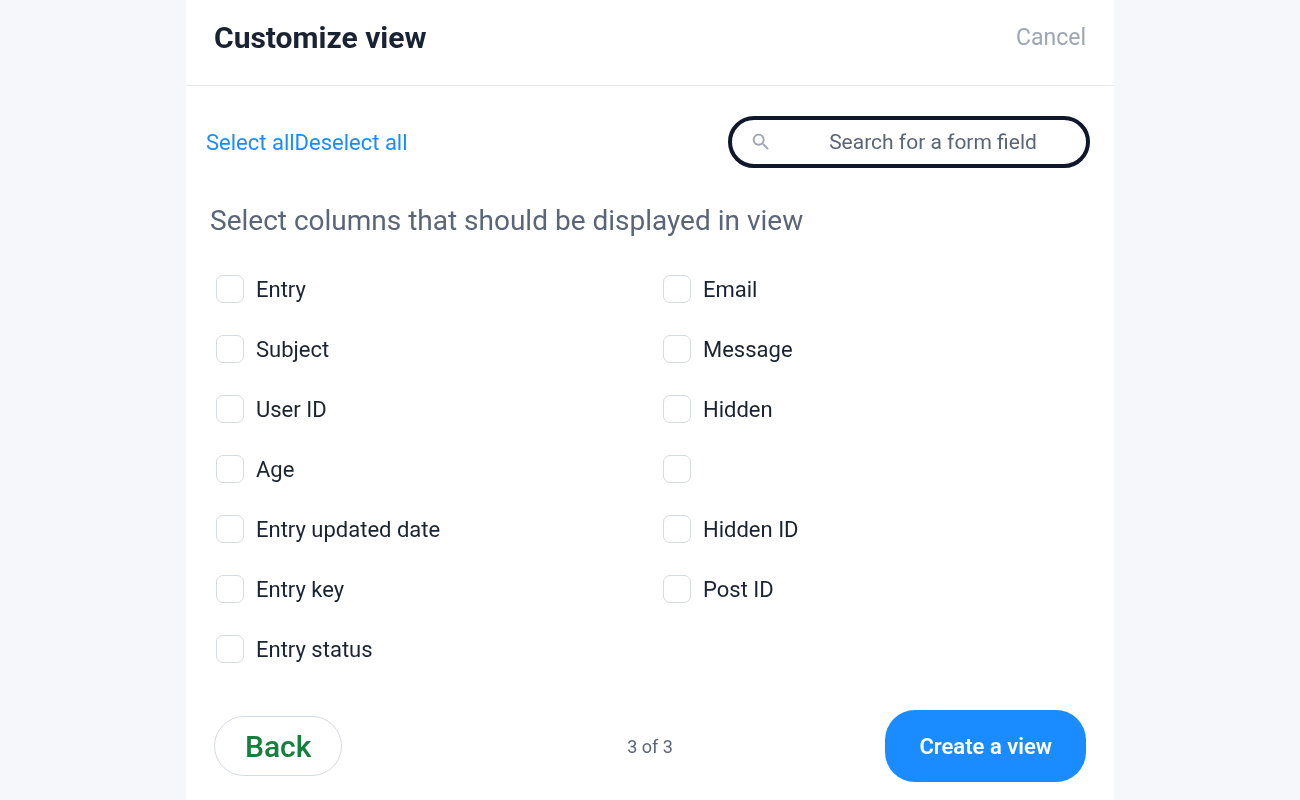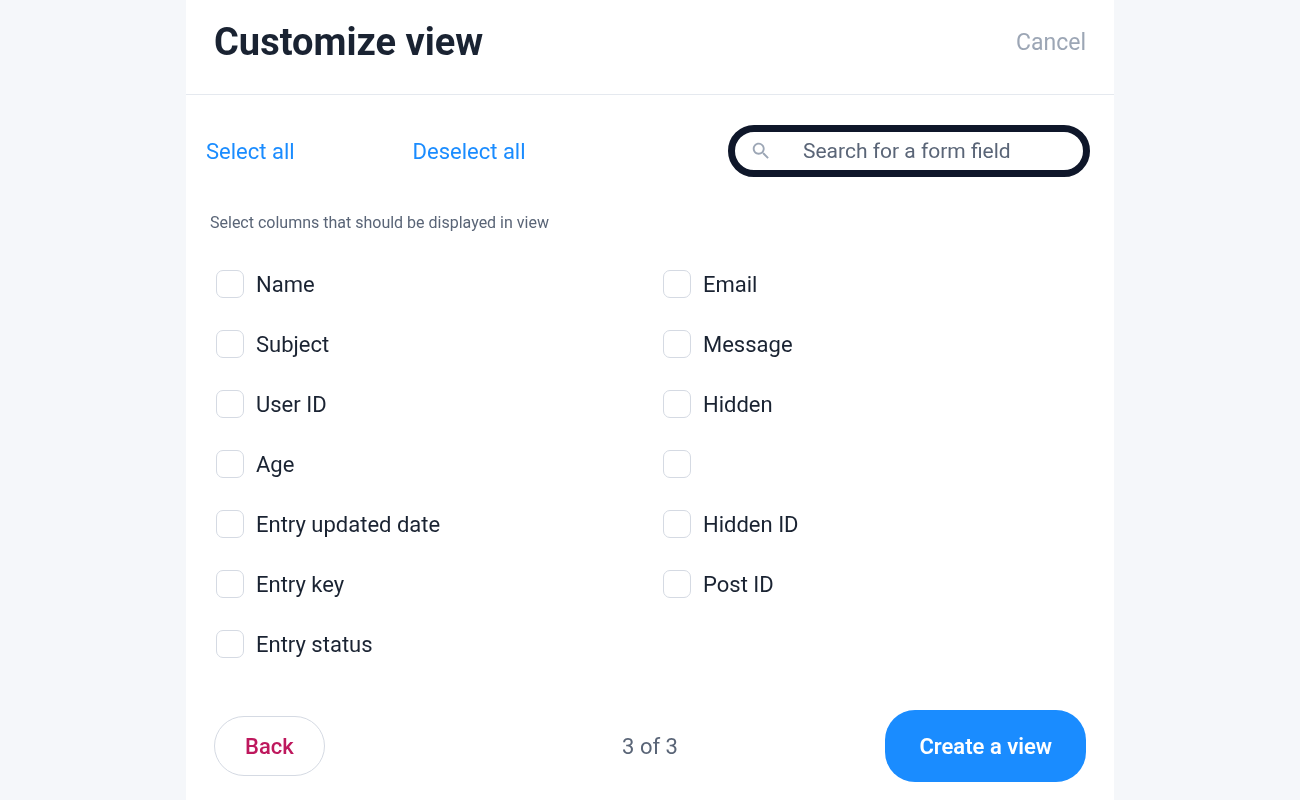--- a/index.html
+++ b/index.html
@@ -26,21 +26,21 @@
     
     .modal-header {
       display: flex;
       justify-content: space-between;
       align-items: center;
       padding: 20px 28px 30px 28px;
       border-bottom: 1px solid #e5e9ef;
     }
     
     .modal-title {
-      font-size: 38px;
+      font-size: 30px;
       font-weight: 700;
       color: #1a2332;
     }
     
     .cancel-link {
       font-size: 23px;
       color: #9ca6b5;
       cursor: pointer;
     }
     
@@ -62,21 +62,20 @@
       border: none;
       font-family: inherit;
       text-align: center;
     }
     
     .link-select-all {
       margin-left: -4px;
     }
     
     .link-deselect-all {
-      margin-left: 118px;
     }
     
     .search-container {
       margin-left: auto;
       position: relative;
       width: 362px;
     }
     
     .search-icon {
       position: absolute;
@@ -84,36 +83,37 @@
       top: 50%;
       transform: translateY(-50%);
       width: 22px;
       height: 22px;
       fill: #9ca6b5;
     }
     
     .search-input {
       width: 100%;
       height: 52px;
-      border: 7px solid #0f172a;
+      border: 4px solid #0f172a;
       border-radius: 26px;
       padding-left: 68px;
       padding-right: 20px;
       font-size: 21px;
       color: #1a2332;
       font-family: inherit;
       outline: none;
+      text-align: center;
     }
     
     .search-input::placeholder {
       color: #5a6577;
     }
     
     .description {
-      font-size: 16px;
+      font-size: 28px;
       color: #5a6577;
       margin-bottom: 38px;
     }
     
     .fields-grid {
       display: grid;
       grid-template-columns: 1fr 1fr;
       column-gap: 20px;
       row-gap: 32px;
       padding-left: 6px;
@@ -150,32 +150,32 @@
       align-items: center;
       background: #ffffff;
     }
     
     .back-button {
       height: 60px;
       padding: 0 30px;
       border: 1.5px solid #d5dae3;
       border-radius: 30px;
       background: #ffffff;
-      font-size: 22px;
-      color: #be185d;
+      font-size: 30px;
+      color: #15803d;
       font-weight: 500;
       cursor: pointer;
       font-family: inherit;
     }
     
     .step-indicator {
       position: absolute;
       left: 50%;
       transform: translateX(-50%);
-      font-size: 22px;
+      font-size: 18px;
       color: #5a6577;
     }
     
     .create-button {
       height: 72px;
       padding: 0 34px;
       border: none;
       border-radius: 30px;
       background: #1a8cff;
       font-size: 22px;
@@ -208,21 +208,21 @@
         <input type="text" class="search-input" placeholder="Search for a form field" style="">
       </div>
     </div>
 
     <p class="description">Select columns that should be displayed in view</p>
 
     <div class="fields-grid">
 
       <div class="field-item">
         <div class="checkbox"></div>
-        <span class="field-label">Name</span>
+        <span class="field-label">Entry</span>
       </div>
       <div class="field-item">
         <div class="checkbox"></div>
         <span class="field-label">Email</span>
       </div>
 
       <div class="field-item">
         <div class="checkbox"></div>
         <span class="field-label">Subject</span>
       </div>

